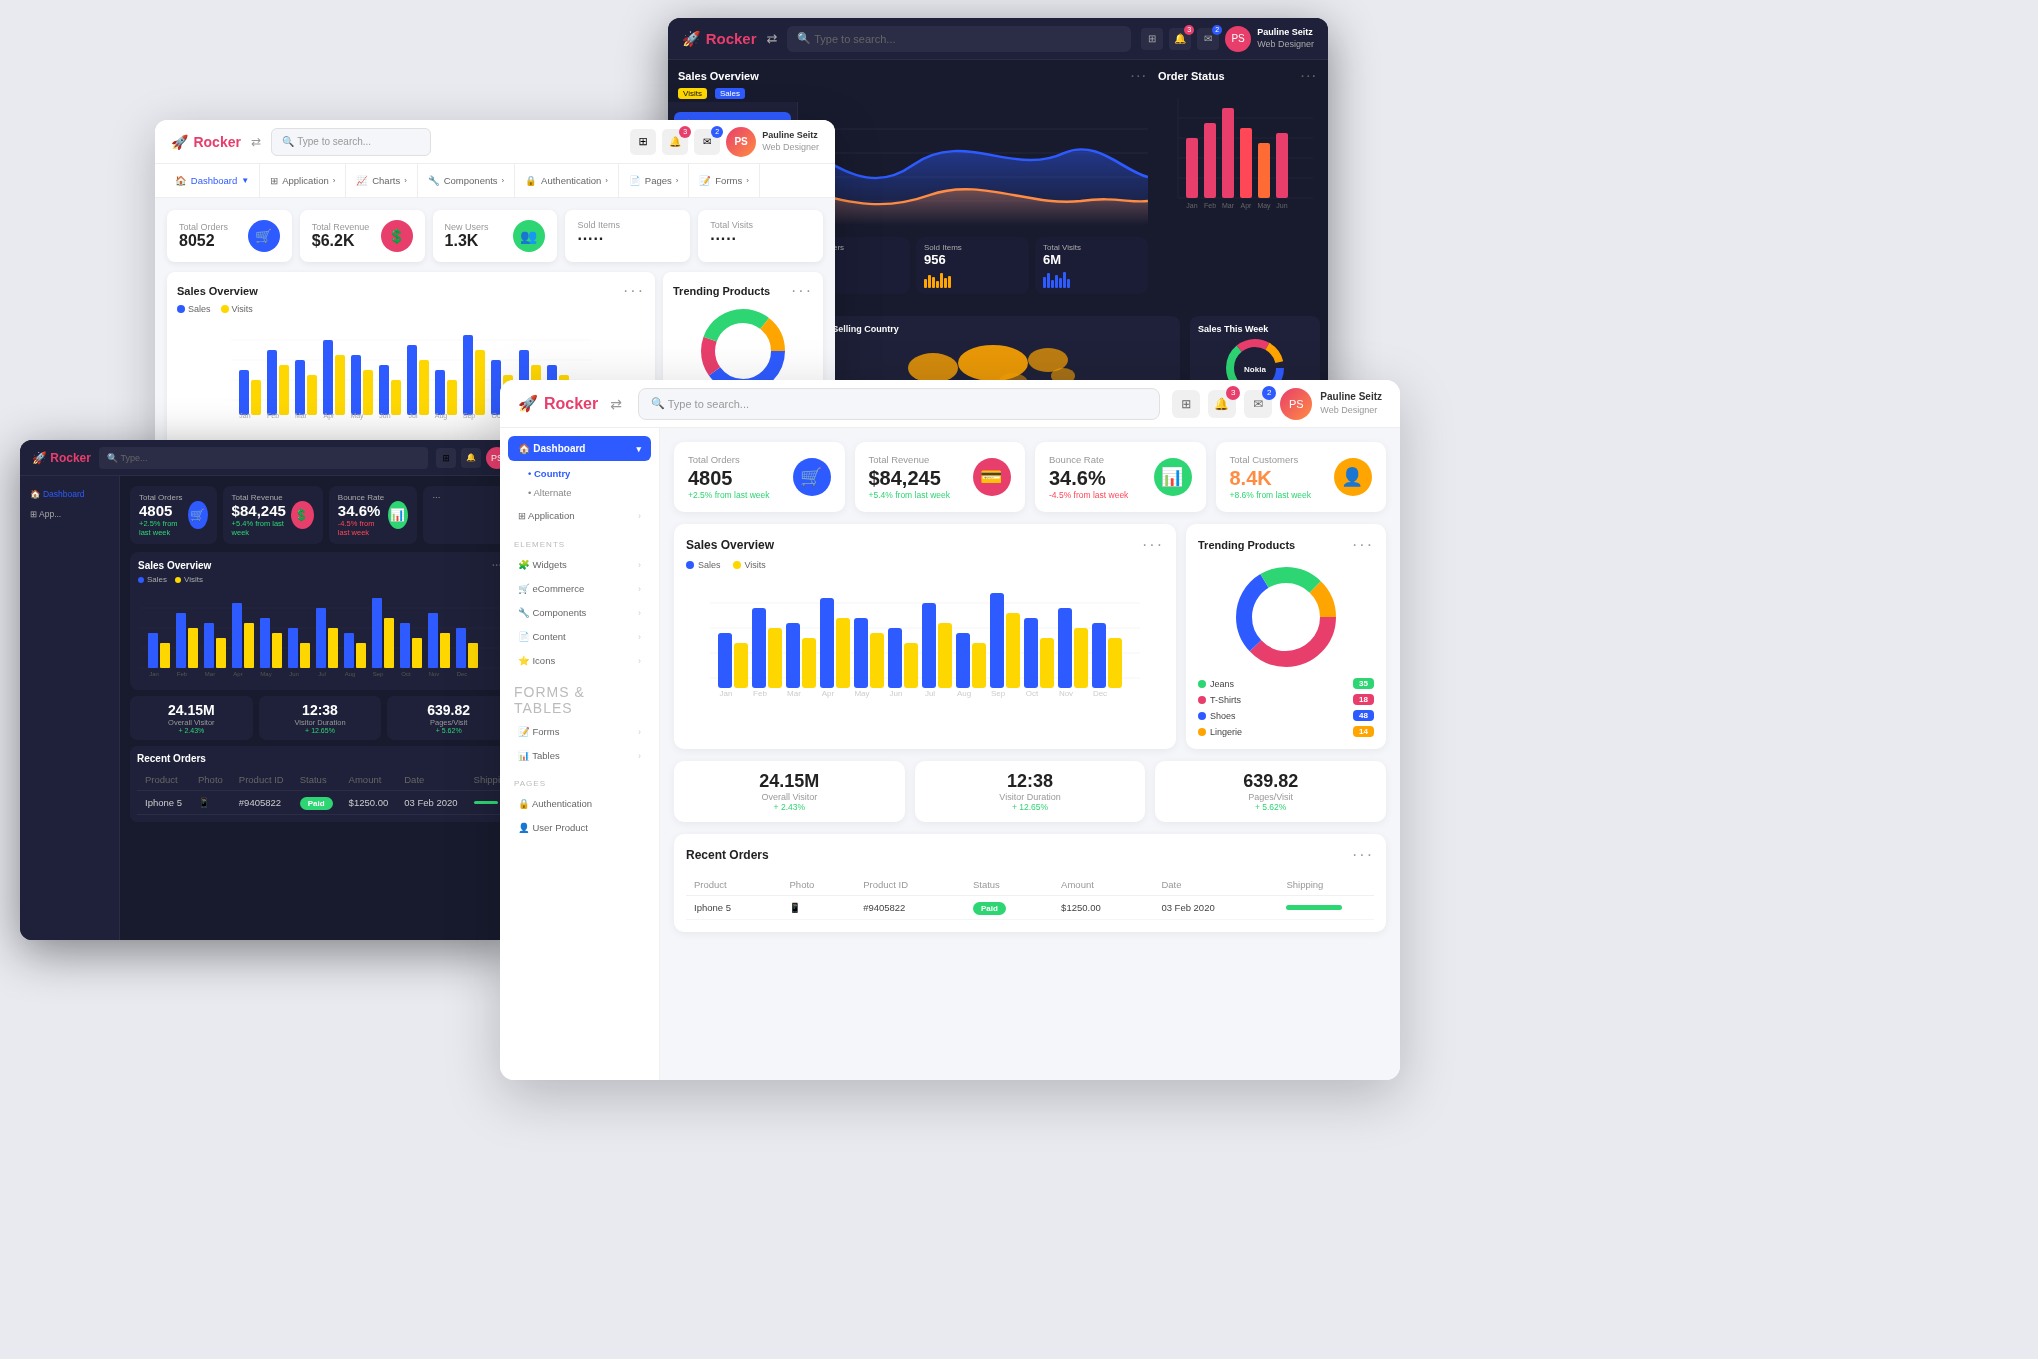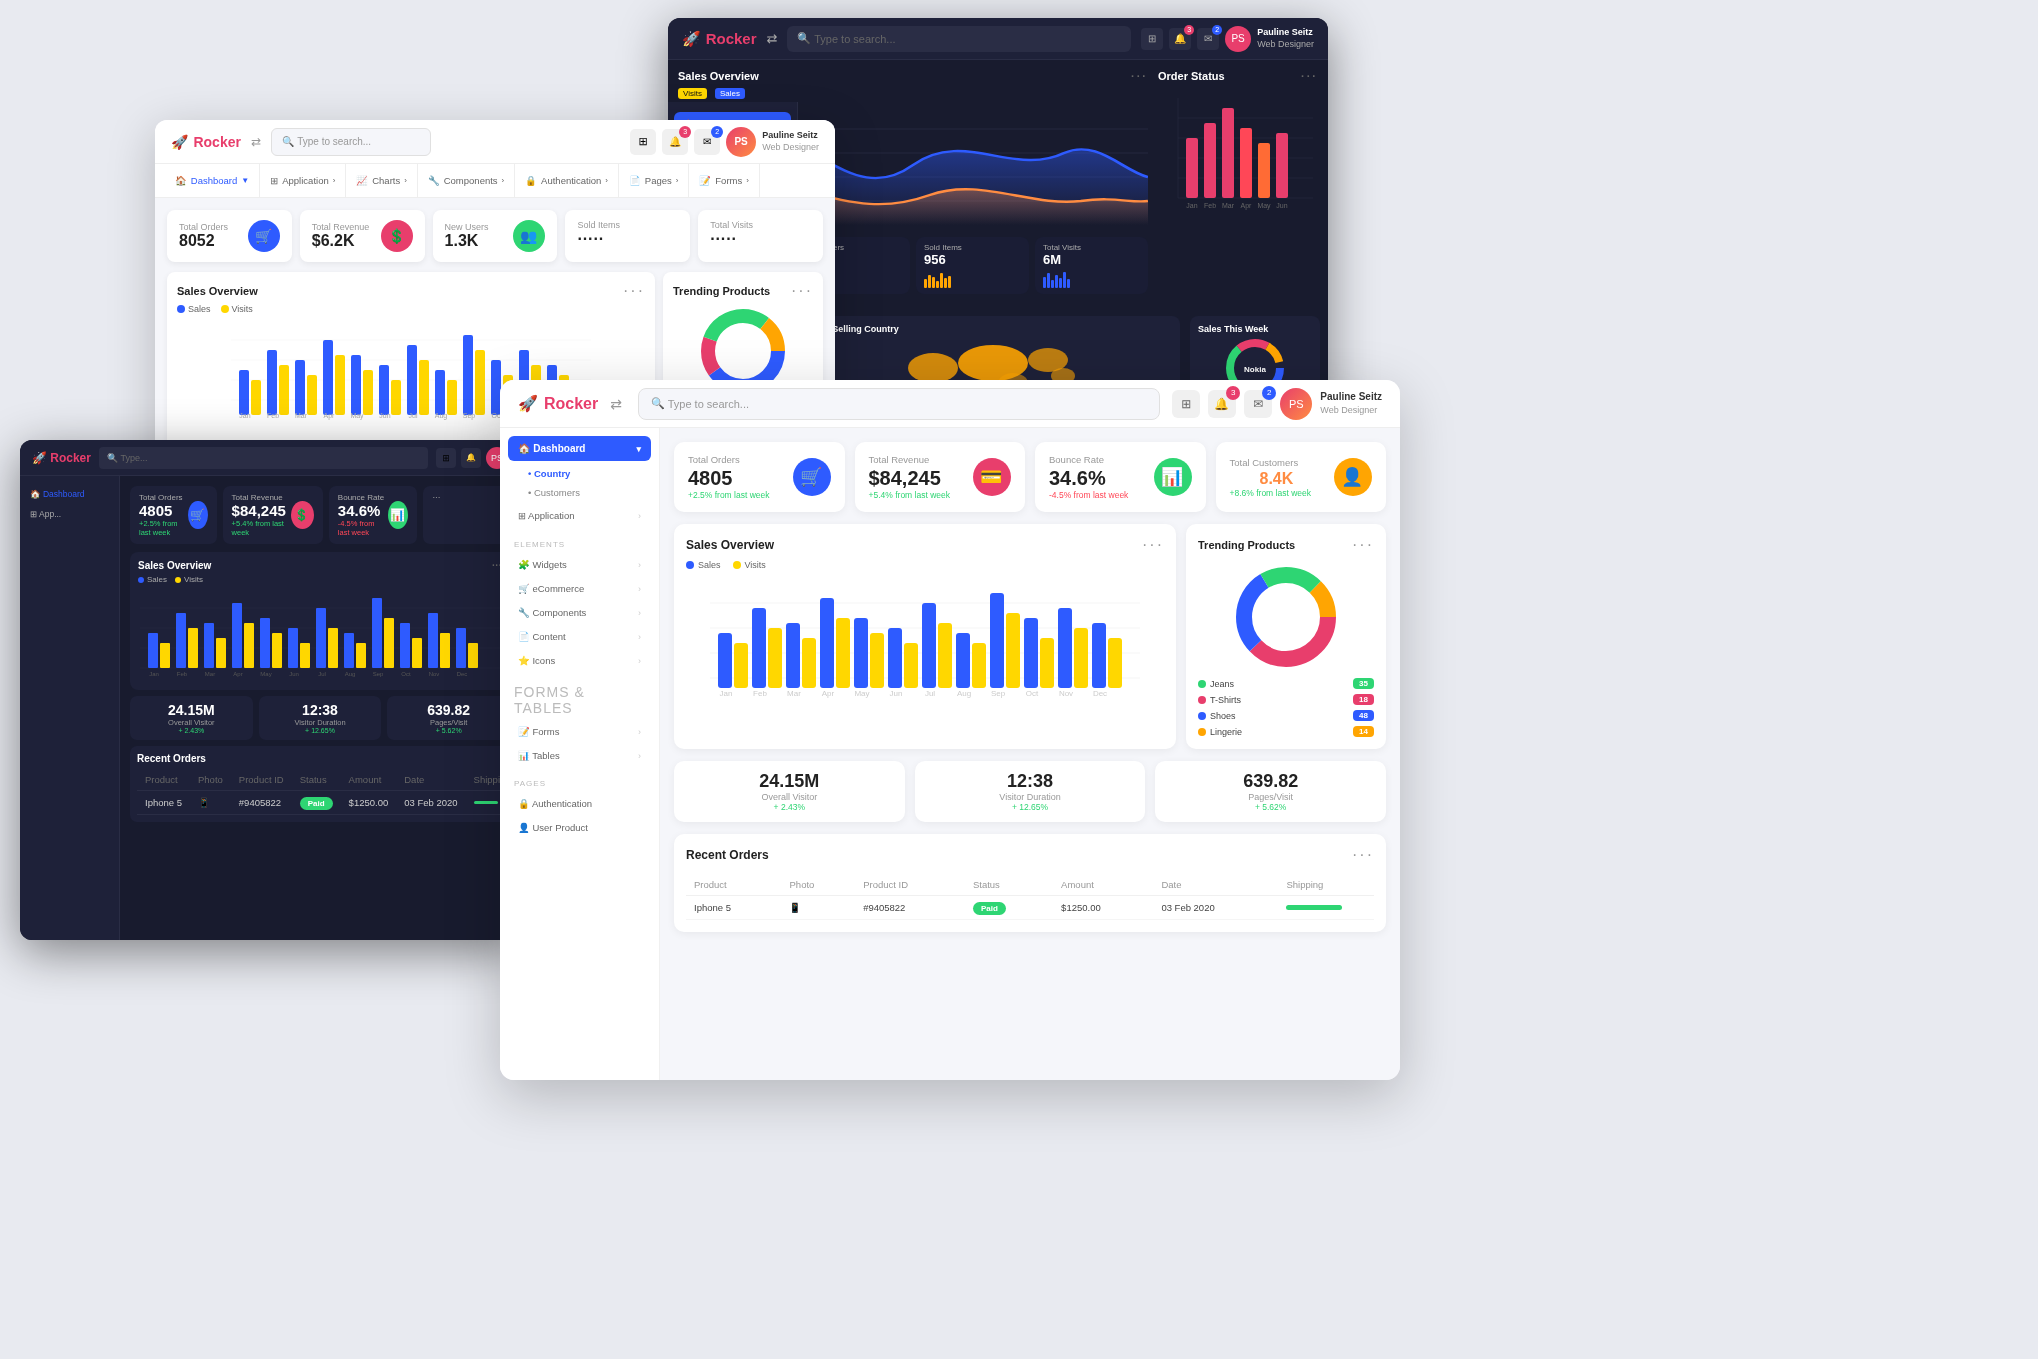--- a/index.html
+++ b/index.html
@@ -771,21 +771,21 @@
     <div style="width:160px;background:#fff;border-right:1px solid #f0f0f0;padding:8px 0;overflow-y:auto;flex-shrink:0;">
 
       <div style="background:#2e5bff;color:#fff;border-radius:6px;margin:0 8px 2px;padding:7px 10px;display:flex;align-items:center;gap:6px;font-size:10px;font-weight:600;cursor:pointer;">
         🏠 Dashboard
         <span style="margin-left:auto;font-size:9px;">▾</span>
       </div>
       <div style="padding:5px 18px 3px 28px;font-size:9.5px;color:#2e5bff;cursor:pointer;font-weight:600;display:flex;align-items:center;gap:5px;">
         • Country
       </div>
       <div style="padding:5px 18px 3px 28px;font-size:9.5px;color:#888;cursor:pointer;display:flex;align-items:center;gap:5px;">
-        • Customers
+        • Alternate
       </div>
       <div style="padding:7px 10px;margin:2px 8px;font-size:9.5px;color:#666;cursor:pointer;display:flex;align-items:center;gap:6px;border-radius:6px;">
         ⊞ Application
         <span style="margin-left:auto;font-size:9px;color:#ccc;">›</span>
       </div>
 
       <div style="padding:6px 14px 3px;font-size:8px;color:#bbb;text-transform:uppercase;letter-spacing:1px;margin-top:6px;">ELEMENTS</div>
       <div style="padding:6px 10px;margin:1px 8px;font-size:9.5px;color:#666;cursor:pointer;display:flex;align-items:center;gap:6px;border-radius:6px;">
         🧩 Widgets <span style="margin-left:auto;font-size:9px;color:#ccc;">›</span>
       </div>
@@ -842,21 +842,21 @@
           <div>
             <div style="font-size:9.5px;color:#999;margin-bottom:2px;">Bounce Rate</div>
             <div style="font-size:20px;font-weight:700;color:#222;">34.6%</div>
             <div style="font-size:8.5px;color:#ff4757;">-4.5% from last week</div>
           </div>
           <div style="width:38px;height:38px;background:#2ed573;border-radius:50%;display:flex;align-items:center;justify-content:center;font-size:18px;color:#fff;">📊</div>
         </div>
         <div style="flex:1;background:#fff;border-radius:10px;padding:12px 14px;display:flex;justify-content:space-between;align-items:center;box-shadow:0 2px 8px rgba(0,0,0,0.06);">
           <div>
             <div style="font-size:9.5px;color:#999;margin-bottom:2px;">Total Customers</div>
-            <div style="font-size:16px;font-weight:700;color:#ff8c42;margin-left:30px;">8.4K</div>
+            <div style="font-size:20px;font-weight:700;color:#ff8c42;">8.4K</div>
             <div style="font-size:8.5px;color:#2ed573;">+8.6% from last week</div>
           </div>
           <div style="width:38px;height:38px;background:#ffa502;border-radius:50%;display:flex;align-items:center;justify-content:center;font-size:18px;color:#fff;">👤</div>
         </div>
       </div>
 
       <div style="display:flex;gap:10px;margin-bottom:12px;">
 
         <div style="flex:1.6;background:#fff;border-radius:10px;padding:12px;box-shadow:0 2px 8px rgba(0,0,0,0.06);">
           <div style="display:flex;justify-content:space-between;align-items:center;margin-bottom:6px;">

